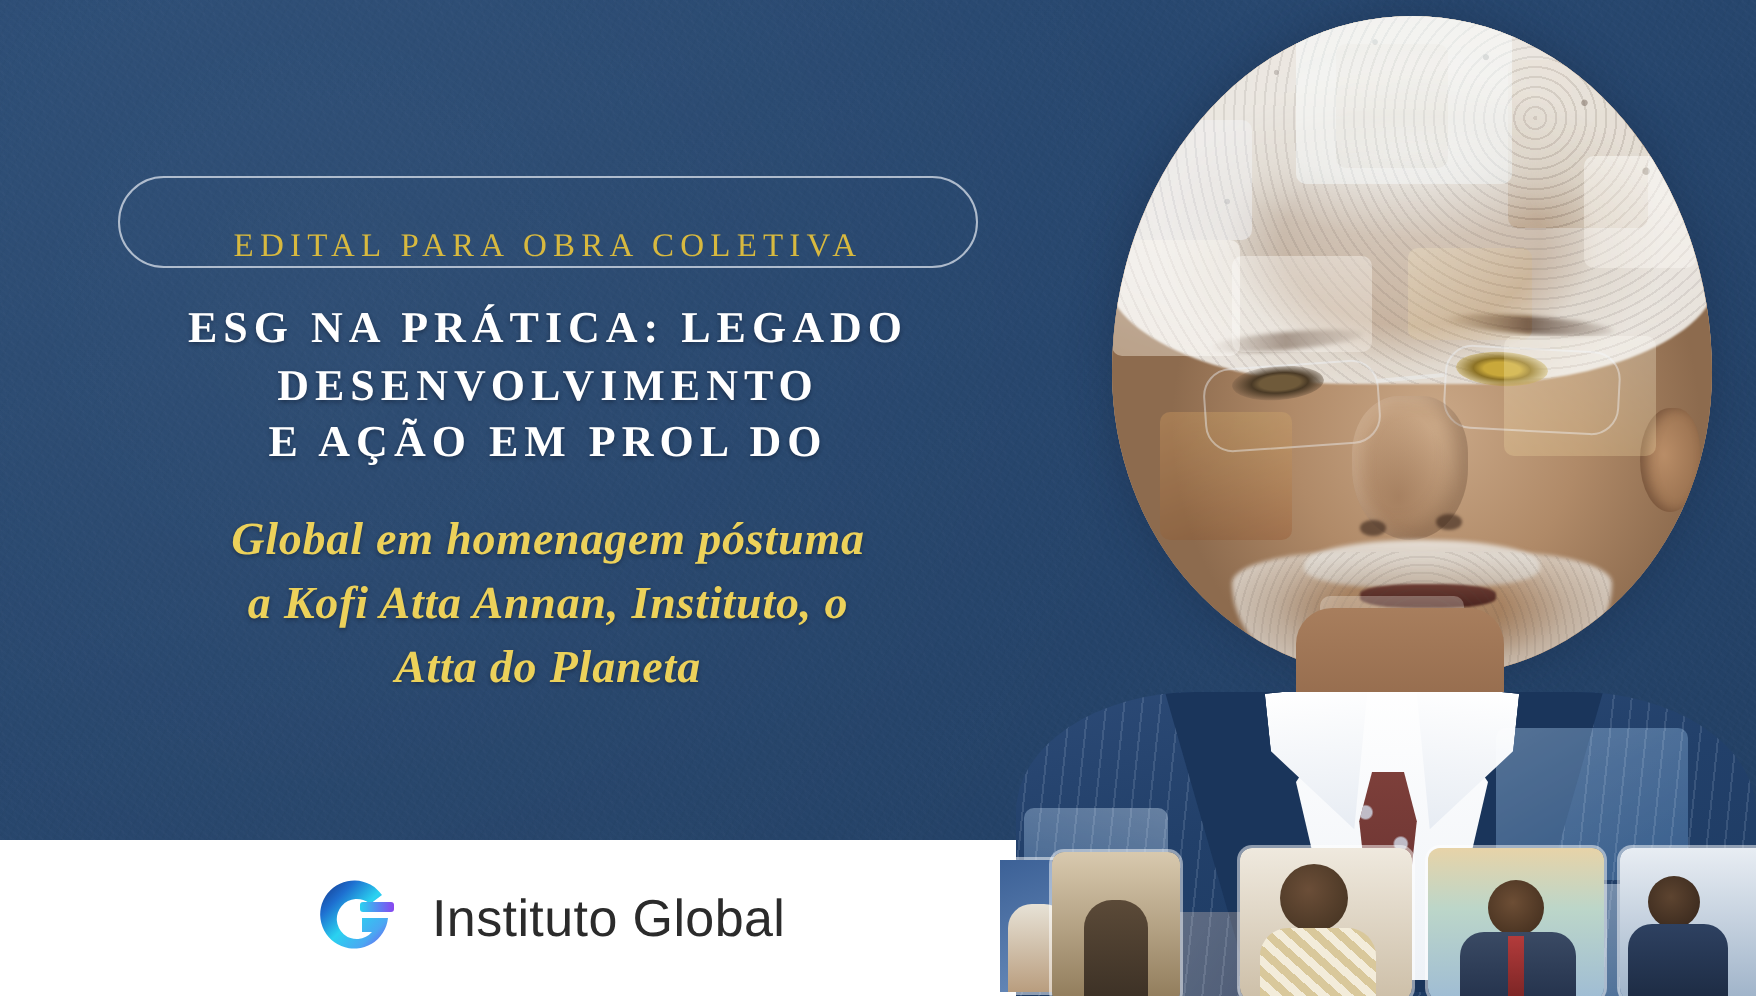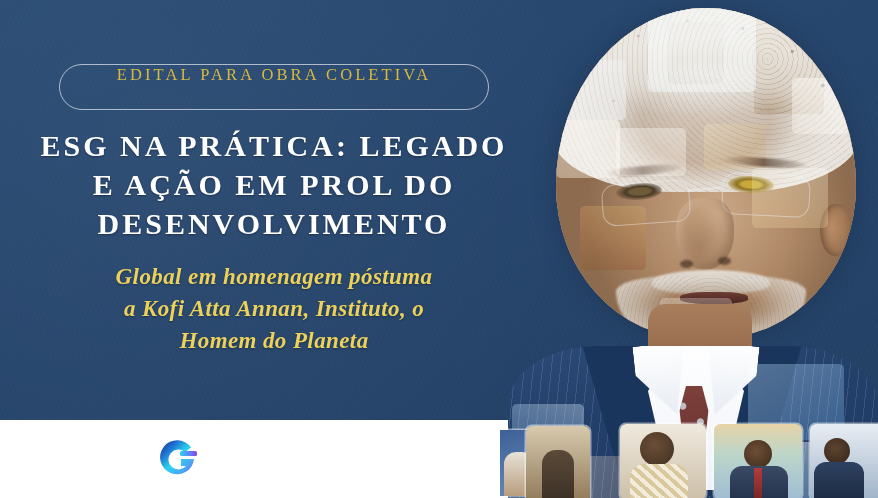--- a/index.html
+++ b/index.html
@@ -251,44 +251,44 @@
   .ptile .figr { position:absolute; }
 
   
   .textblock {
     position: absolute;
     left: 0; top: 0;
     width: 548px;
     text-align: center;
   }
   .badge {
-    margin: 64px auto 0;
+    margin: 88px auto 0;
     width: 428px;
     height: 44px;
     border: 1.4px solid rgba(226,232,240,.72);
     border-radius: 24px;
     display: flex;
-    align-items: flex-start;
+    align-items: flex-end;
     justify-content: center;
   }
   .badge-text {
     color: #d8b93f;
     font-family: "Liberation Serif", serif;
     font-size: 16.5px;
     font-weight: 400;
     letter-spacing: 3.1px;
     white-space: nowrap;
   }
   .title {
     margin: 16px auto 0;
     width: 540px;
     color: #ffffff;
     font-family: "Liberation Serif", serif;
     font-weight: bold;
-    font-size: 30px;
+    font-size: 22px;
     line-height: 1.30;
     letter-spacing: 3.0px;
     text-shadow: 0 1px 2px rgba(8,18,35,.45);
   }
   .title .l { display: block; white-space: nowrap; }
   .subtitle {
     margin: 18px auto 0;
     width: 520px;
     color: #ecd15a;
     font-family: "Liberation Serif", serif;
@@ -442,28 +442,28 @@
   </div>
 
   <div class="textblock">
 
     <div class="badge">
       <span class="badge-text">EDITAL PARA OBRA COLETIVA</span>
     </div>
 
     <div class="title">
       <span class="l">ESG NA PRÁTICA: LEGADO</span>
+      <span class="l">DESENVOLVIMENTO</span>
       <span class="l">E AÇÃO EM PROL DO</span>
-      <span class="l">DESENVOLVIMENTO</span>
     </div>
 
     <div class="subtitle">
       <span class="l">Global em homenagem póstuma</span>
       <span class="l">a Kofi Atta Annan, Instituto, o</span>
-      <span class="l">Homem do Planeta</span>
+      <span class="l">Atta do Planeta</span>
     </div>
   </div>
 
   <div class="logo-row">
     <svg class="logo-mark" viewBox="0 0 100 100">
       <defs>
         <linearGradient id="gGrad" x1="0" y1="0" x2="1" y2="1">
           <stop offset="0%" stop-color="#13307f"></stop>
           <stop offset="26%" stop-color="#1e6fd0"></stop>
           <stop offset="52%" stop-color="#2ad2f0"></stop>
@@ -474,15 +474,16 @@
           <stop offset="0%" stop-color="#2ad2f0"></stop>
           <stop offset="60%" stop-color="#5f7df2"></stop>
           <stop offset="100%" stop-color="#8a45ef"></stop>
         </linearGradient>
       </defs>
 
       <path d="M78 27 A34 34 0 1 0 84 50 L58 50 L58 64 L68 64 A20 20 0 1 1 66 36 Z" fill="url(#gGrad)"></path>
 
       <rect x="56" y="34" width="34" height="10" rx="3" fill="url(#barGrad)"></rect>
     </svg>
+    <span class="logo-text">Instituto Global</span>
   </div>
 
 </div>
 
 </body></html>

